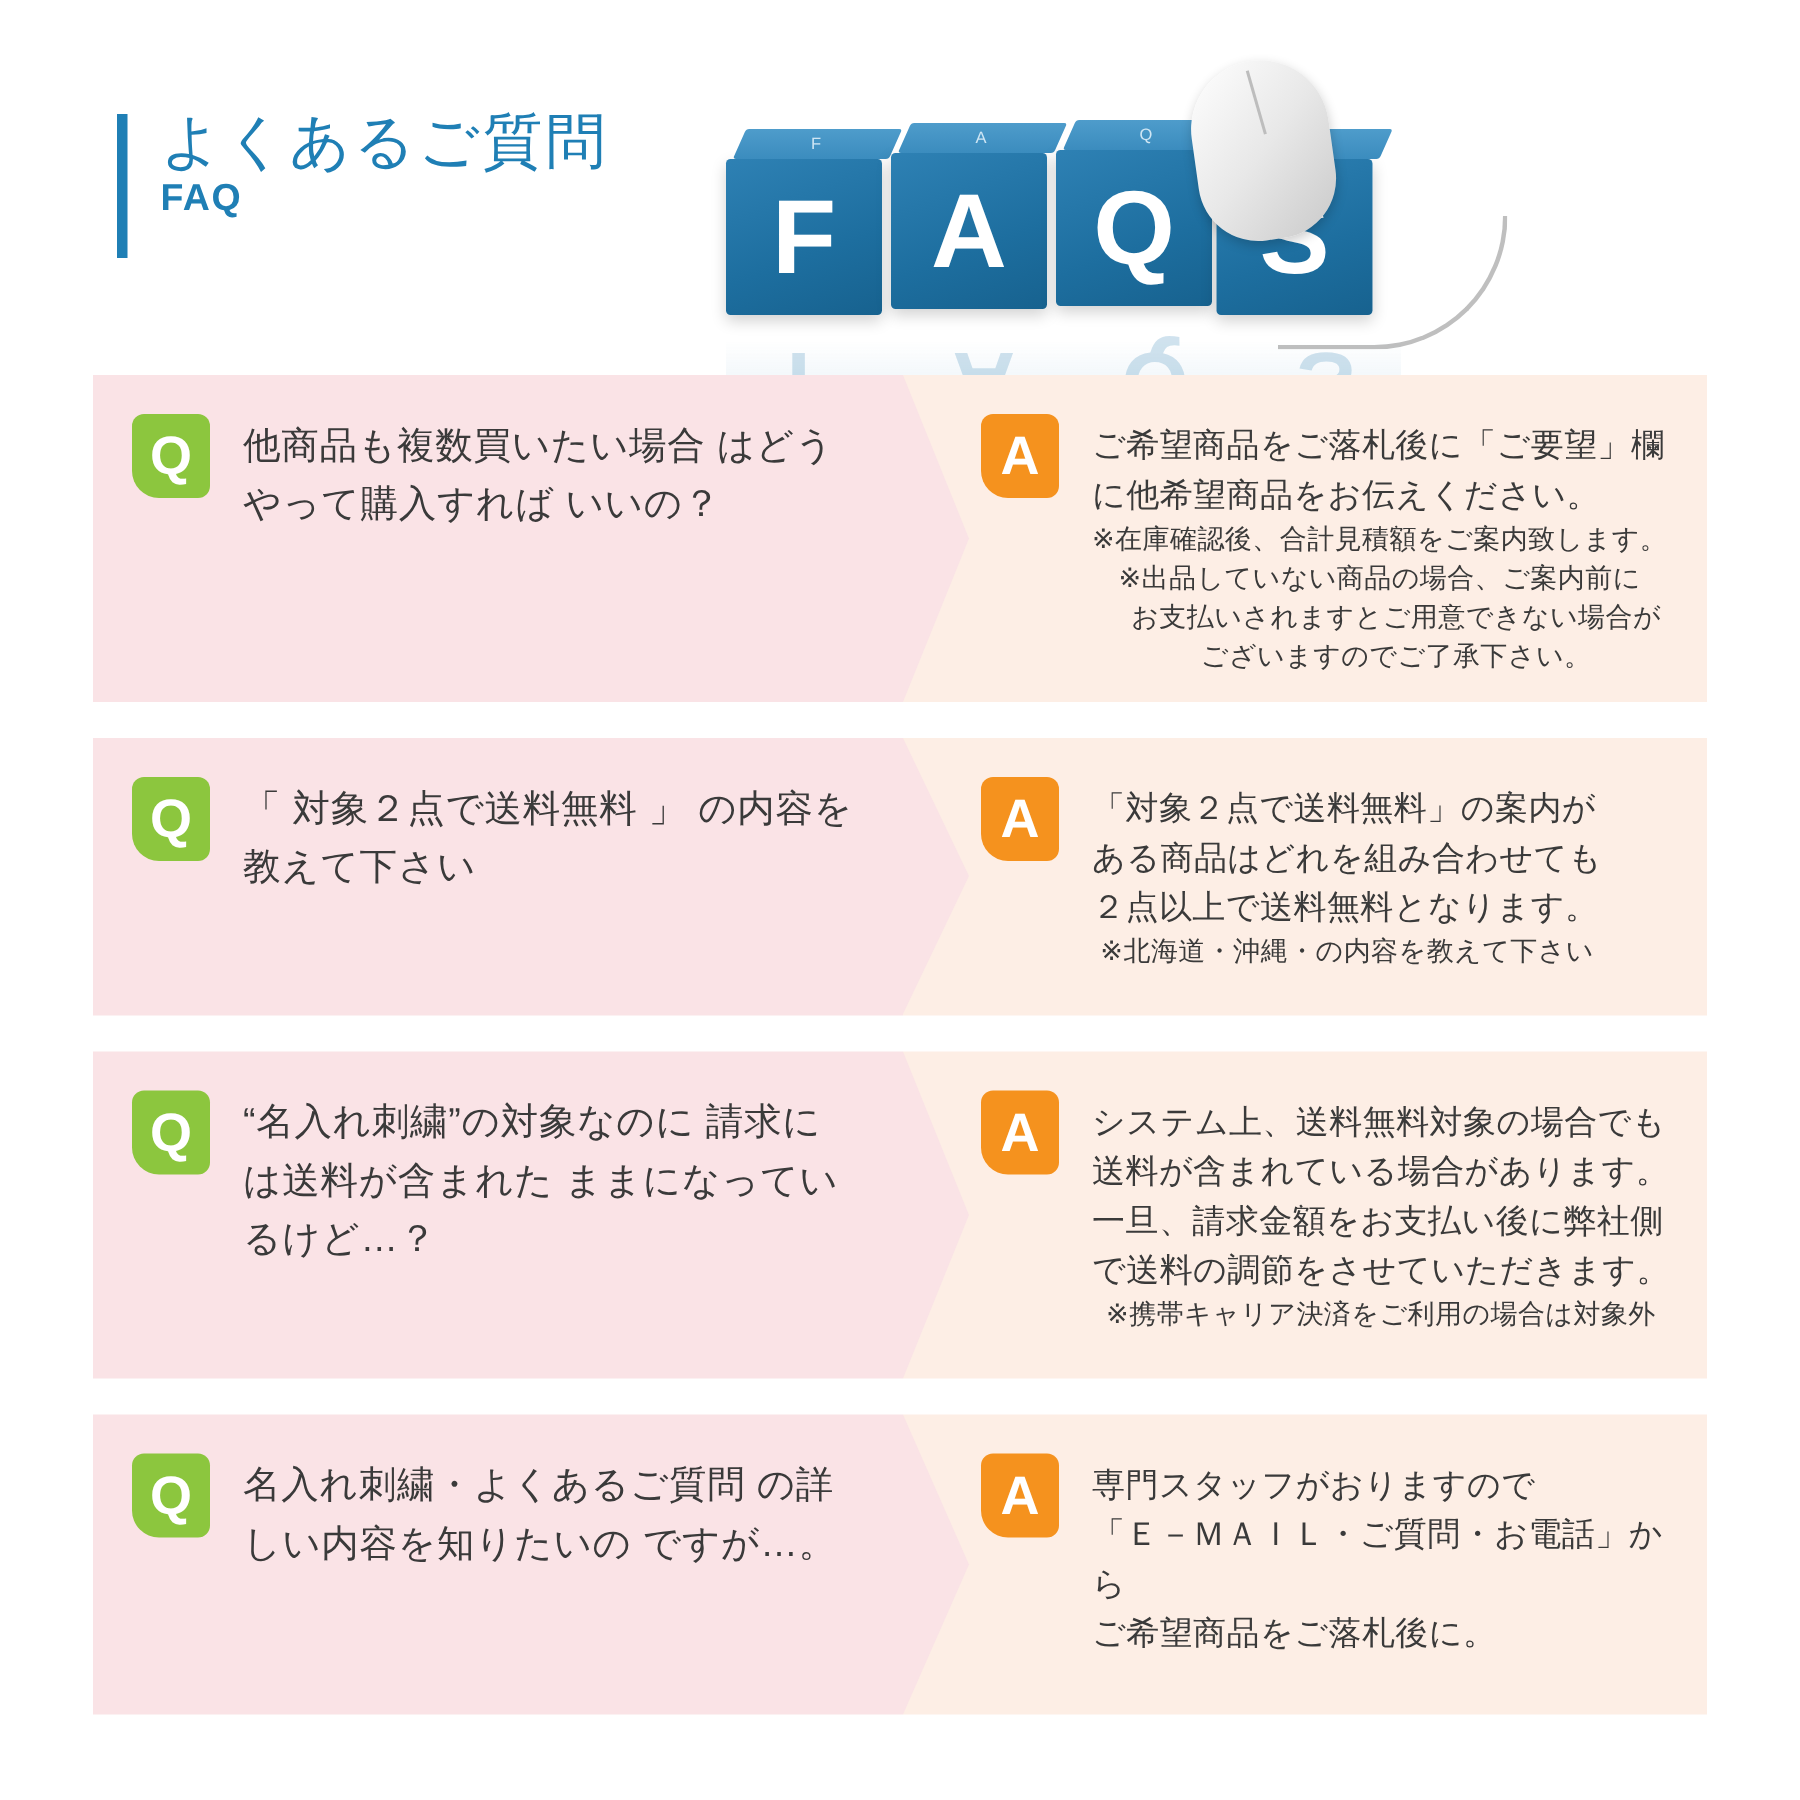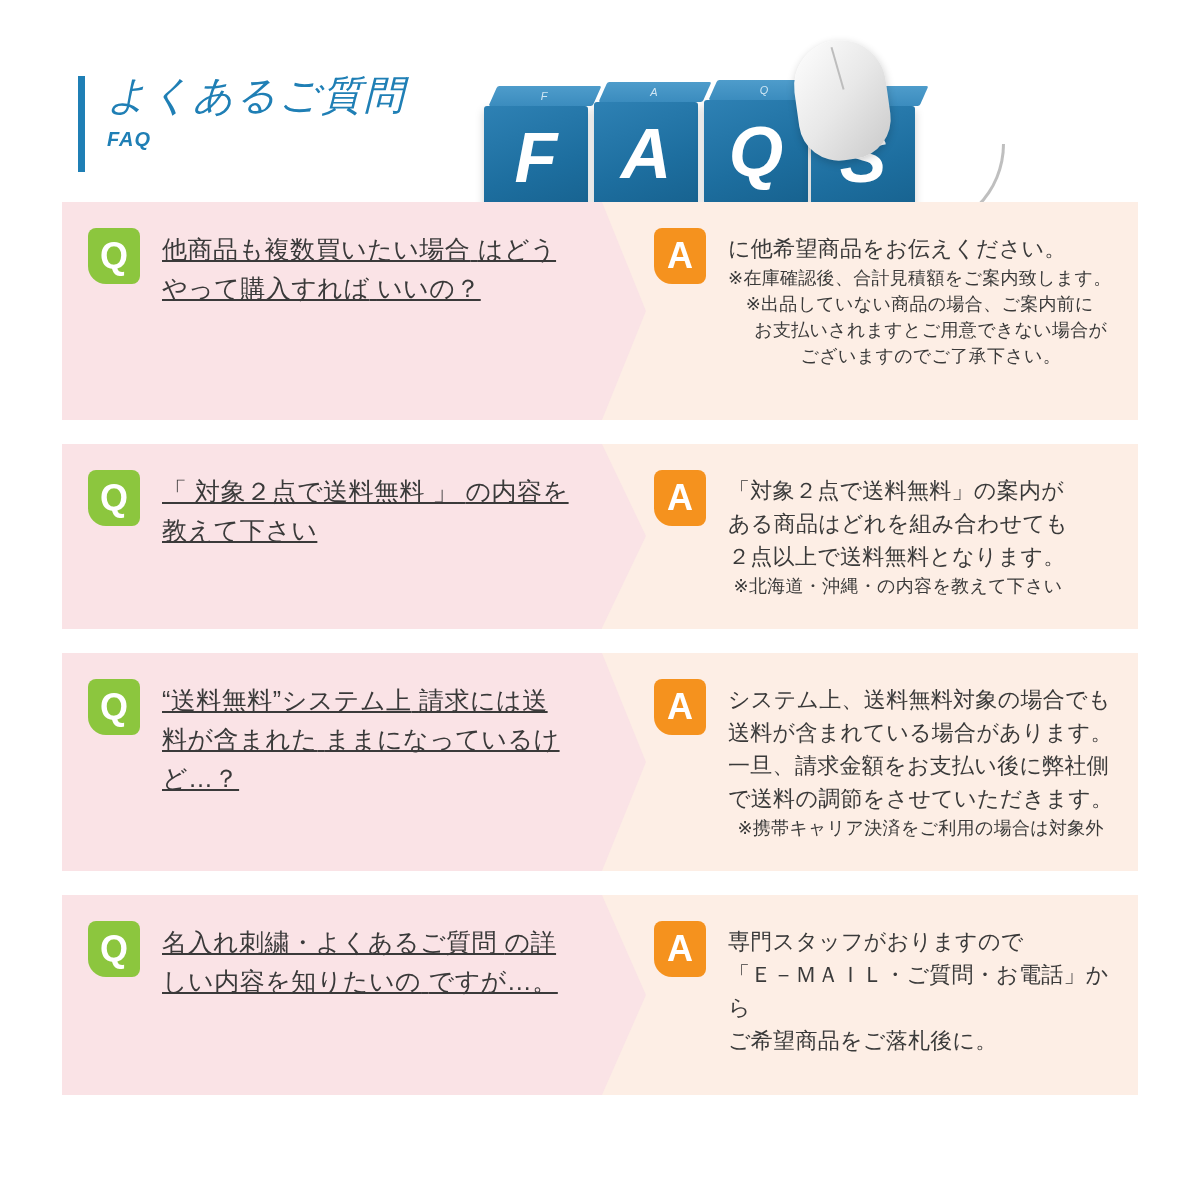--- a/index.html
+++ b/index.html
@@ -18,22 +18,21 @@
   .page {
     position: relative;
     width: 1200px;
     height: 1200px;
     box-sizing: border-box;
   }
 
   
   .header {
     position: relative;
-    height: 202px;
-    font-style: italic;
+    height: 250px;
   }
   .title-block {
     position: absolute;
     left: 78px;
     top: 72px;
     display: flex;
     align-items: flex-start;
   }
   .title-bar {
     width: 7px;
@@ -48,24 +47,23 @@
     justify-content: flex-start;
   }
   .title-main {
     font-size: 40px;
     letter-spacing: 2px;
     color: #1f7fb5;
     line-height: 1.15;
     font-weight: normal;
   }
   .title-sub {
-    font-size: 20px;
+    font-size: 25px;
     letter-spacing: 1px;
     color: #1f7fb5;
-    margin-top: 10px;
     font-weight: bold;
   }
 
   
   .cubes {
     position: absolute;
     left: 478px;
     top: 40px;
     width: 520px;
     height: 210px;
@@ -246,21 +244,20 @@
   }
   .badge.q { background: #8cc63e; }
   .badge.a { background: #f5921e; }
 
   .q-text {
     font-size: 25px;
     line-height: 1.55;
     color: #3a3a3a;
     letter-spacing: 0.5px;
     padding-top: 2px;
-    text-decoration: underline;
   }
   .a-text {
     font-size: 22px;
     line-height: 1.5;
     color: #3a3a3a;
     letter-spacing: 0.3px;
     padding-top: 4px;
   }
   .a-text .note {
     font-size: 18px;
@@ -337,20 +334,21 @@
         <div class="q-text">
           <span class="line">他商品も複数買いたい場合</span>
           <span class="line">はどうやって購入すれば</span>
           <span class="line">いいの？</span>
         </div>
         <div class="q-arrow"></div>
       </div>
       <div class="a-panel">
         <div class="badge a">A</div>
         <div class="a-text">
+          <span class="line">ご希望商品をご落札後に「ご要望」欄</span>
           <span class="line">に他希望商品をお伝えください。</span>
           <span class="note">※在庫確認後、合計見積額をご案内致します。</span>
           <span class="note">※出品していない商品の場合、ご案内前に</span>
           <span class="note indent">お支払いされますとご用意できない場合が</span>
           <span class="note indent">ございますのでご了承下さい。</span>
         </div>
       </div>
     </div>
 
     <div class="faq-row short">
@@ -370,21 +368,21 @@
           <span class="line">２点以上で送料無料となります。</span>
           <span class="note">※北海道・沖縄・の内容を教えて下さい</span>
         </div>
       </div>
     </div>
 
     <div class="faq-row">
       <div class="q-panel">
         <div class="badge q">Q</div>
         <div class="q-text">
-          <span class="line">“送料無料”システム上</span>
+          <span class="line">“名入れ刺繍”の対象なのに</span>
           <span class="line">請求には送料が含まれた</span>
           <span class="line">ままになっているけど…？</span>
         </div>
         <div class="q-arrow"></div>
       </div>
       <div class="a-panel">
         <div class="badge a">A</div>
         <div class="a-text">
           <span class="line">システム上、送料無料対象の場合でも</span>
           <span class="line">送料が含まれている場合があります。</span>

